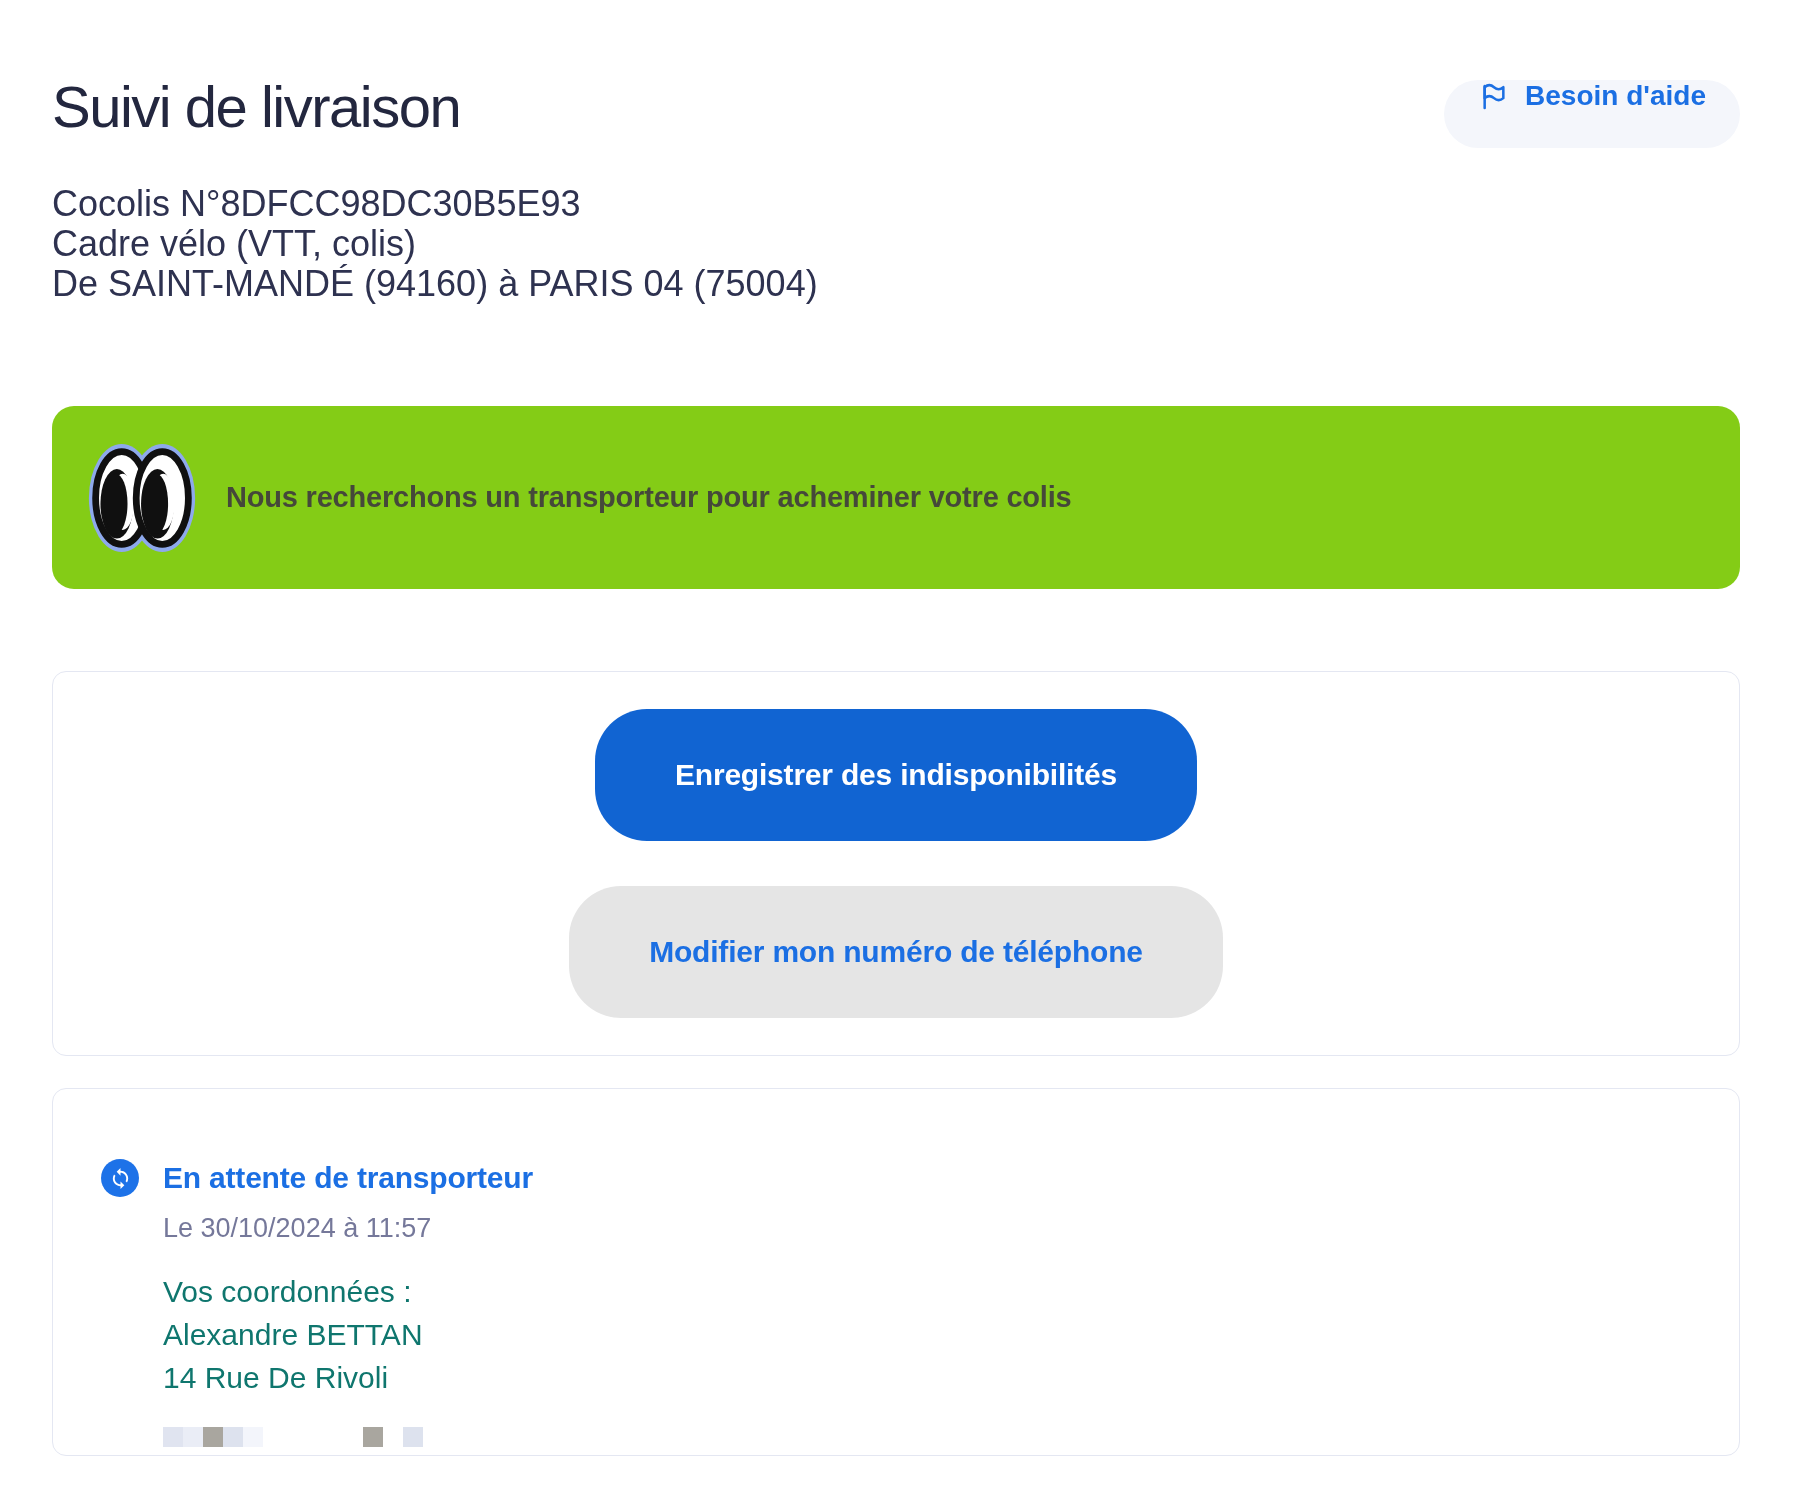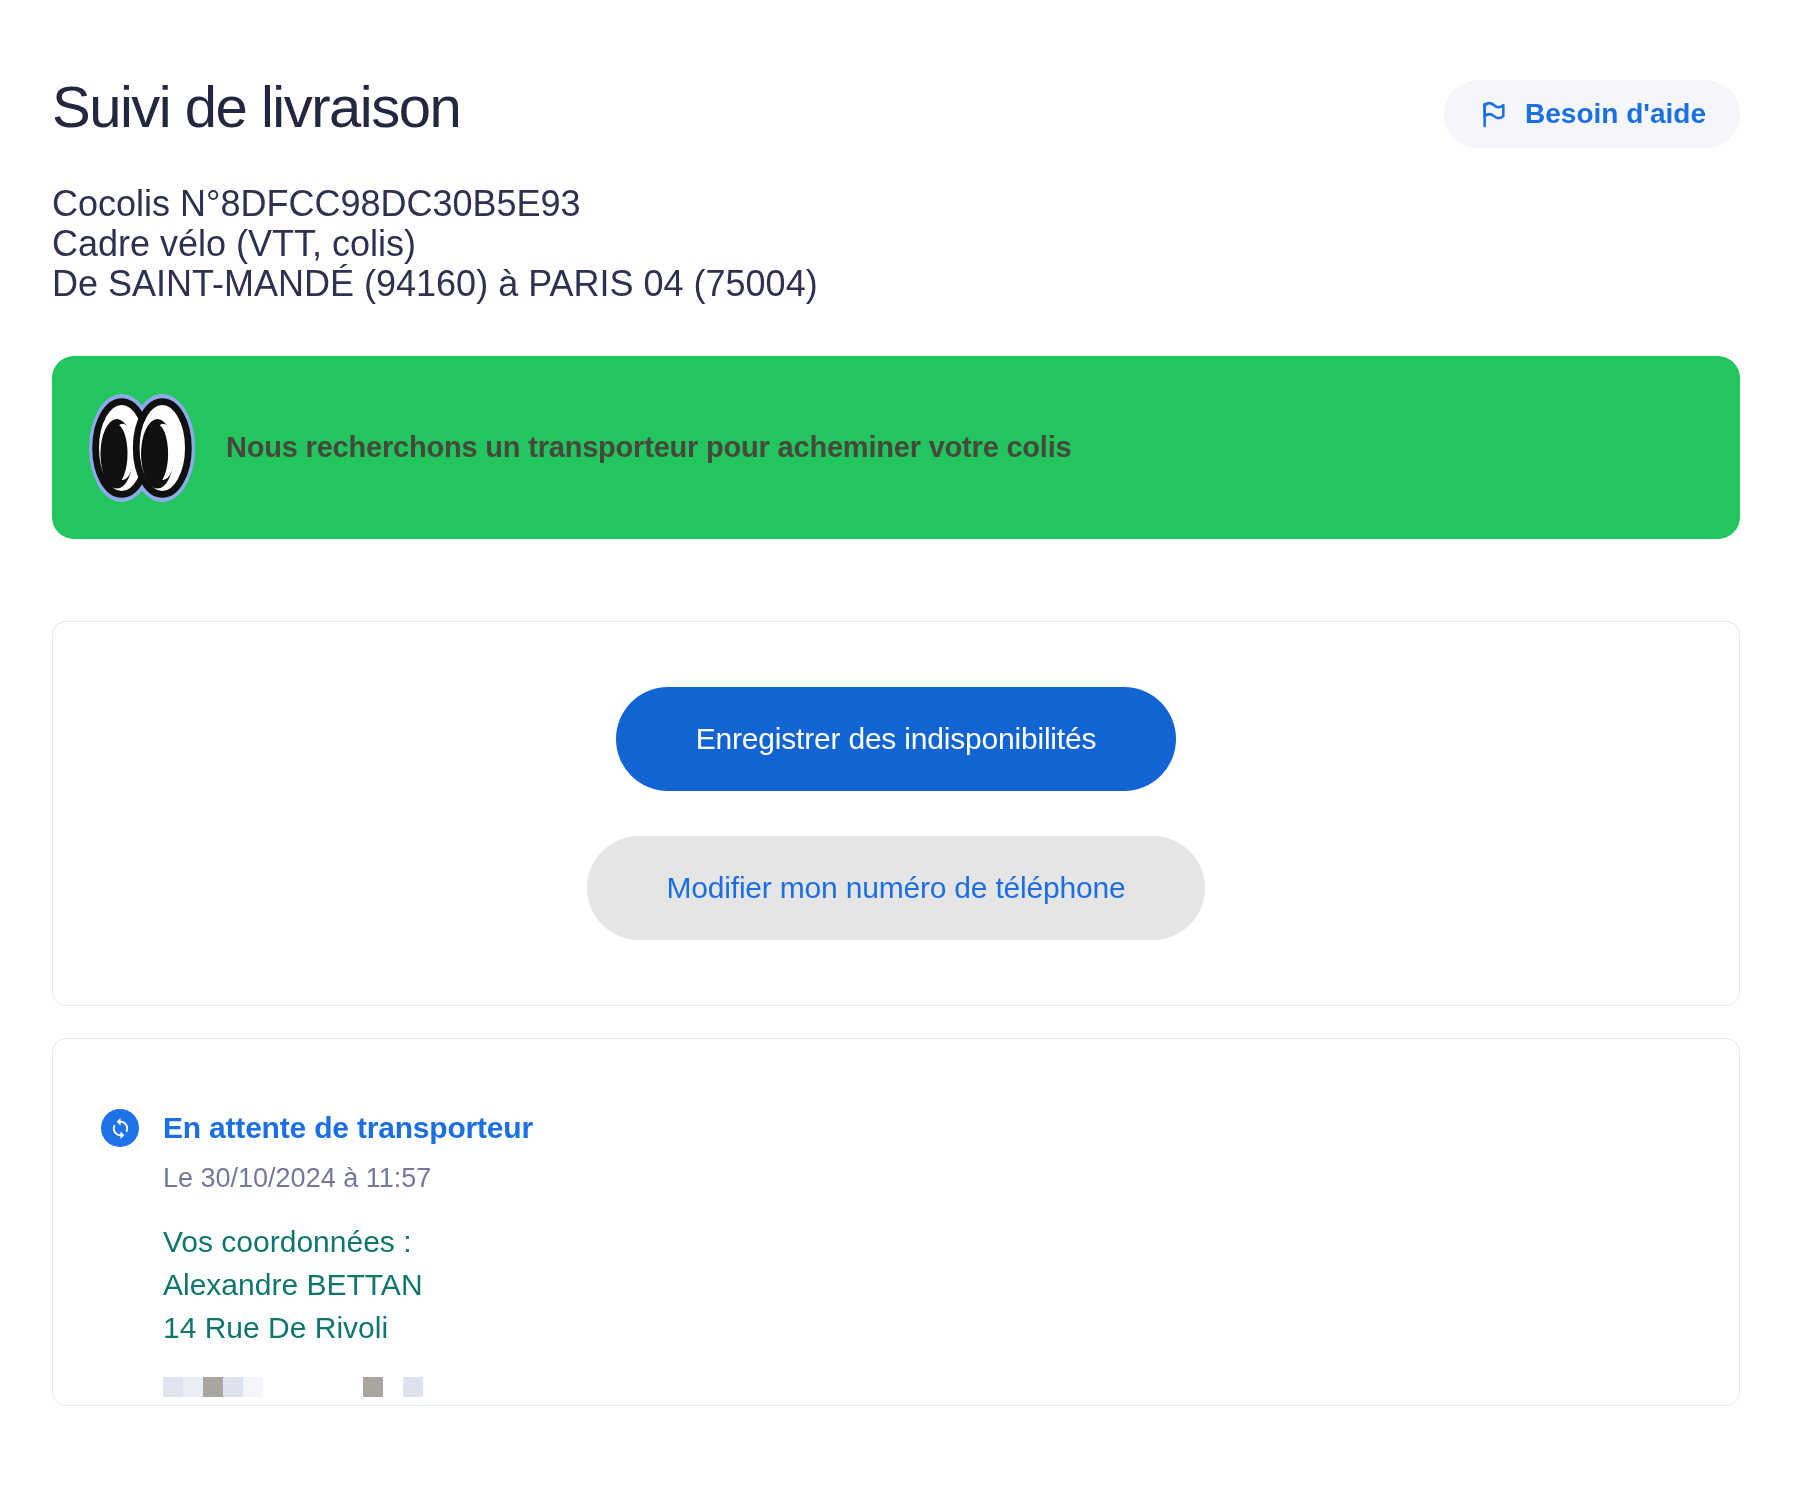--- a/index.html
+++ b/index.html
@@ -10,46 +10,46 @@
   }
   .content{padding:0 56px 0 52px;}
 
   
   .header-row{display:flex;justify-content:space-between;align-items:flex-start;margin-top:78px;}
   .page-title{
     margin:0;font-size:58px;line-height:58px;font-weight:normal;
     letter-spacing:-1.5px;color:#23273f;
   }
   .help-btn{
-    display:flex;align-items:center;gap:15px;background:#f4f6fb;border:none;
+    display:flex;gap:15px;background:#f4f6fb;border:none;
     border-radius:34px;height:68px;padding:0 34px;margin-top:2px;
     font-family:inherit;font-size:28px;font-weight:bold;color:#1b6fe3;cursor:pointer;
   }
   .help-btn svg{width:32px;height:32px;display:block;}
 
   .subtitle{margin-top:36px;font-size:36px;line-height:40px;color:#2e3250;}
 
   
   .banner{
-    margin-top:52px;background:#22c55e;border-radius:22px;
+    margin-top:102px;background:#84cc16;border-radius:22px;
     display:flex;align-items:center;gap:30px;padding:34px 36px;box-sizing:border-box;
     min-height:183px;
   }
   .eyes svg{width:108px;height:114px;display:block;}
   .banner-message{font-size:29px;font-weight:bold;color:#45483a;letter-spacing:-0.2px;}
 
   
   .card{border:1.5px solid #e4e7f2;border-radius:14px;box-sizing:border-box;background:#fff;}
   .actions-card{
     margin-top:82px;height:385px;
     display:flex;flex-direction:column;align-items:center;justify-content:center;gap:45px;
   }
   .btn{
-    height:104px;border-radius:52px;border:none;cursor:pointer;
-    font-family:inherit;font-size:30px;font-weight:normal;padding:10px 80px;letter-spacing:-0.2px;
+    height:132px;border-radius:52px;border:none;cursor:pointer;
+    font-family:inherit;font-size:30px;font-weight:bold;padding:10px 80px;letter-spacing:-0.2px;
   }
   .btn-primary{background:#1164d2;color:#ffffff;}
   .btn-secondary{background:#e5e5e5;color:#1b6fe3;}
 
   .timeline-card{margin-top:32px;height:368px;padding:70px 48px 0 48px;}
   .status-row{display:flex;align-items:flex-start;gap:24px;}
   .status-icon{
     width:38px;height:38px;border-radius:50%;background:#1d72e8;flex:none;
     display:flex;align-items:center;justify-content:center;
   }

